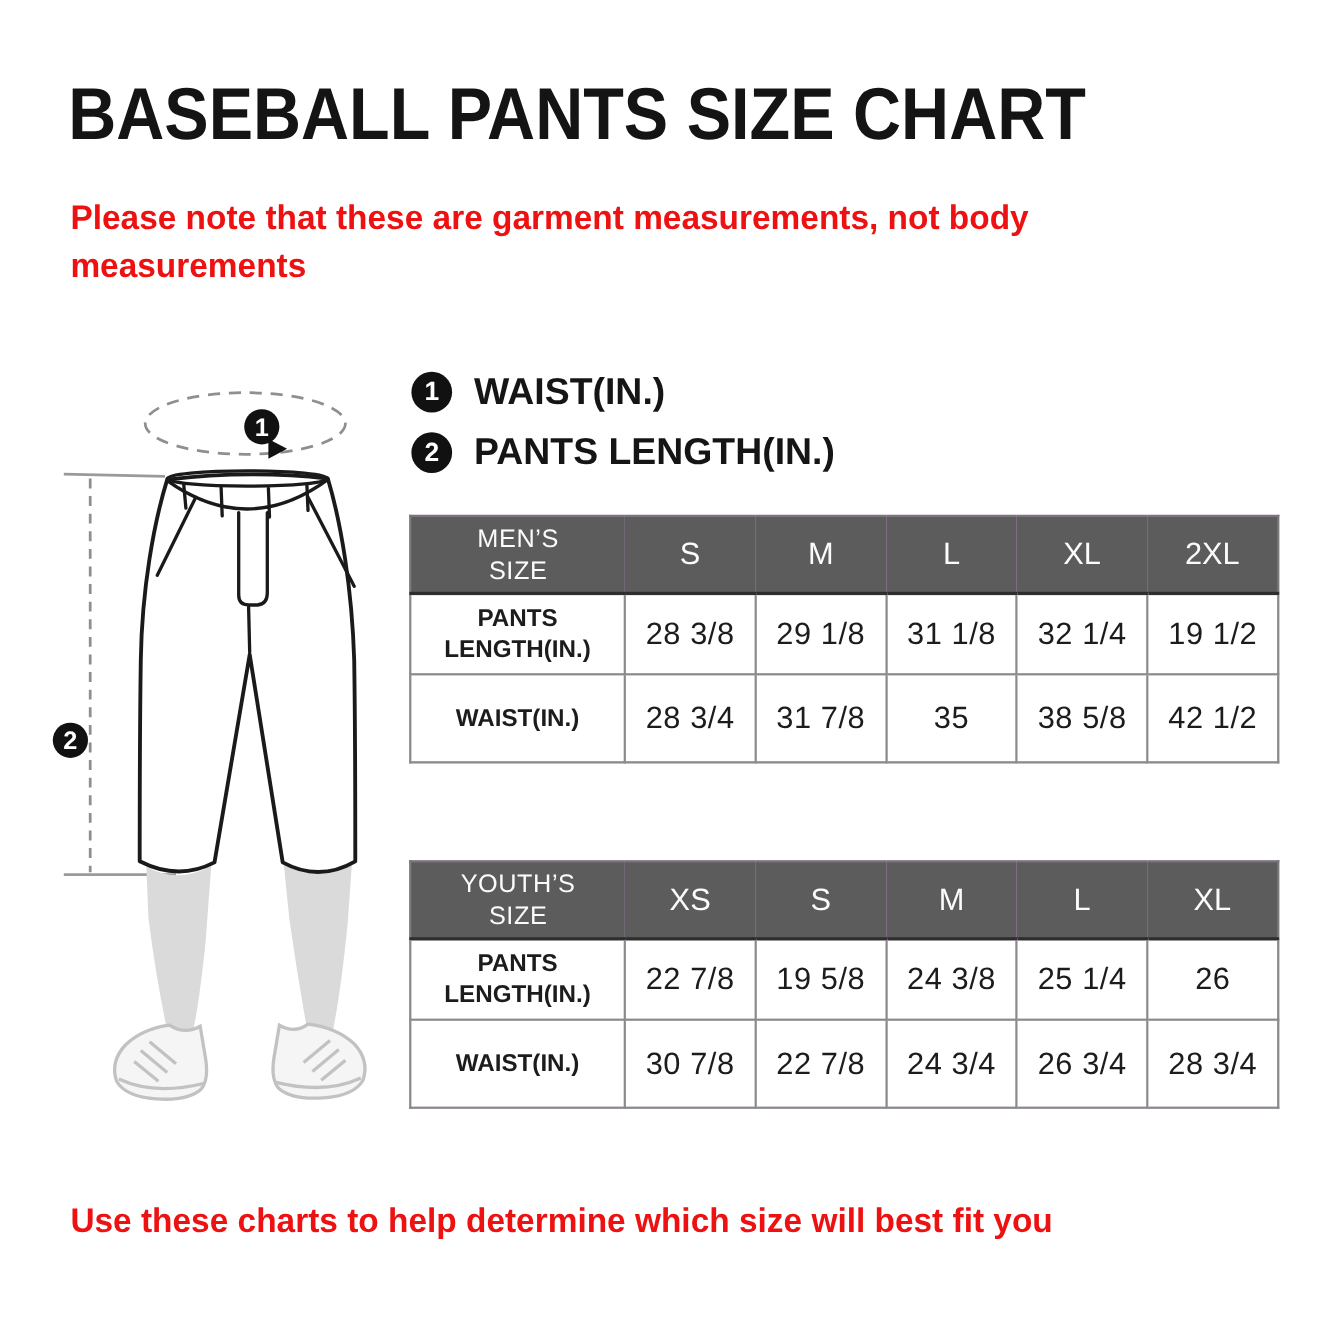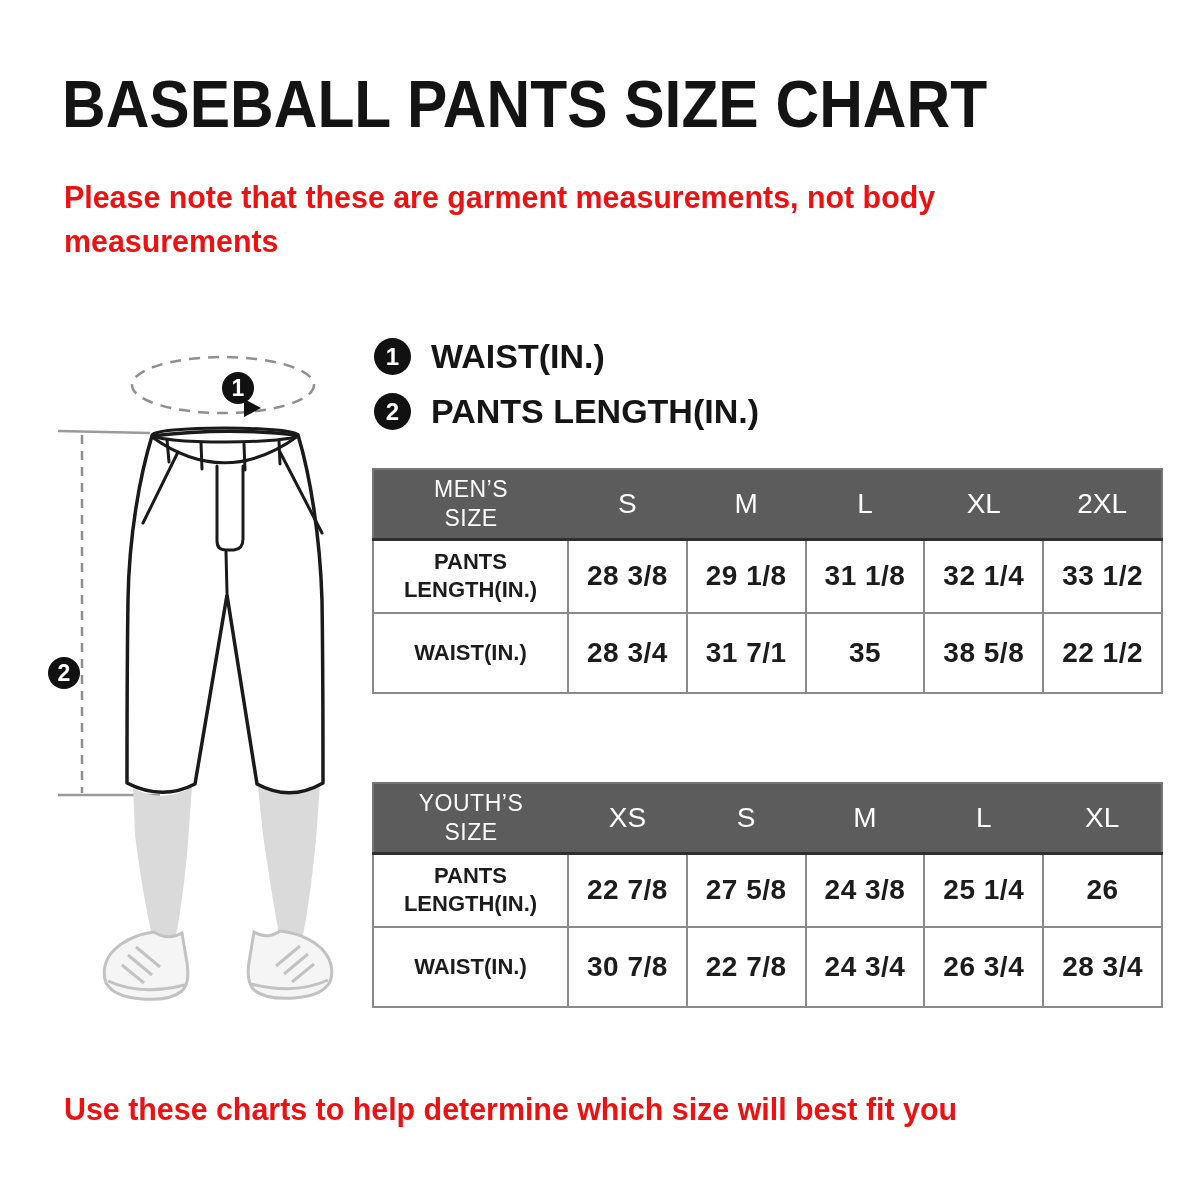--- a/index.html
+++ b/index.html
@@ -47,21 +47,21 @@
   .size-table th.corner { font-size:23px; letter-spacing:0.5px; }
   .size-table th.size-col { font-size:28px; }
   .th-wrap { max-width:105px; margin:0 auto; line-height:1.25; }
   .size-table td {
     border:2px solid #8a8a8a; text-align:center; vertical-align:middle;
     color:#1c1c1c; background:#ffffff;
   }
   .size-table tr.row-1 td { height:74px; }
   .size-table tr.row-2 td { height:80px; }
   .size-table td.row-label { font-size:22px; font-weight:700; line-height:1.3; padding:0 18px; }
-  .size-table td.value { font-size:28px; font-weight:700; letter-spacing:0.5px; }
+  .size-table td.value { font-size:28px; font-weight:400; letter-spacing:0.5px; }
   .size-table { border:2px solid #777777; }
 </style>
 </head>
 <body>
 
 <div class="page">
 
   <h1 class="title">BASEBALL PANTS SIZE CHART</h1>
 
   <p class="note">Please note that these are garment measurements, not body measurements</p>
@@ -140,29 +140,29 @@
         <th class="size-col">2XL</th>
       </tr>
     </thead>
     <tbody>
       <tr class="row-1">
         <td class="row-label">PANTS LENGTH(IN.)</td>
         <td class="value">28 3/8</td>
         <td class="value">29 1/8</td>
         <td class="value">31 1/8</td>
         <td class="value">32 1/4</td>
-        <td class="value">33 1/2</td>
+        <td class="value">19 1/2</td>
       </tr>
       <tr class="row-2">
         <td class="row-label">WAIST(IN.)</td>
         <td class="value">28 3/4</td>
-        <td class="value">31 7/1</td>
+        <td class="value">31 7/8</td>
         <td class="value">35</td>
         <td class="value">38 5/8</td>
-        <td class="value">22 1/2</td>
+        <td class="value">42 1/2</td>
       </tr>
     </tbody>
   </table>
 
   <table class="size-table youth">
     <colgroup>
         <col class="c-label">
         <col class="c-size">
         <col class="c-size">
         <col class="c-size">
@@ -178,21 +178,21 @@
         <th class="size-col">S</th>
         <th class="size-col">M</th>
         <th class="size-col">L</th>
         <th class="size-col">XL</th>
       </tr>
     </thead>
     <tbody>
       <tr class="row-1">
         <td class="row-label">PANTS LENGTH(IN.)</td>
         <td class="value">22 7/8</td>
-        <td class="value">27 5/8</td>
+        <td class="value">19 5/8</td>
         <td class="value">24 3/8</td>
         <td class="value">25 1/4</td>
         <td class="value">26</td>
       </tr>
       <tr class="row-2">
         <td class="row-label">WAIST(IN.)</td>
         <td class="value">30 7/8</td>
         <td class="value">22 7/8</td>
         <td class="value">24 3/4</td>
         <td class="value">26 3/4</td>

